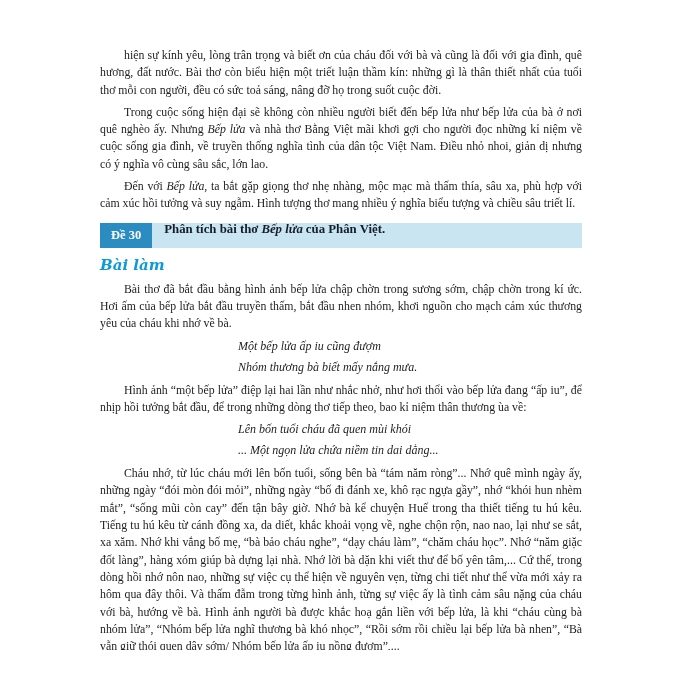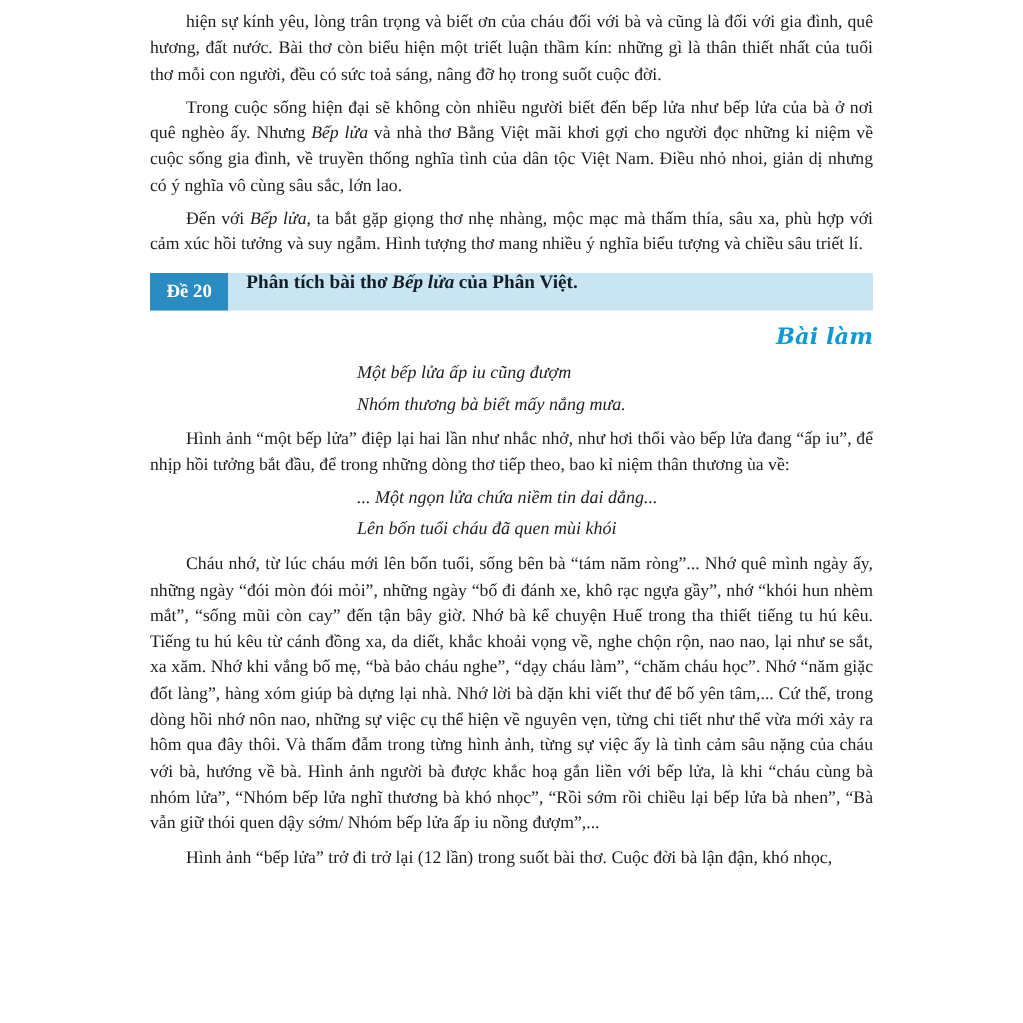--- a/index.html
+++ b/index.html
@@ -3,20 +3,21 @@
 <meta charset="utf-8">
 <style>
   html,body{margin:0;padding:0;background:#ffffff;}
   .page{
     position:relative;
     width:682px;height:609px;
     background:#ffffff;
     font-family:"Liberation Serif", serif;
     color:#1d1d1f;
     overflow:hidden;
+    margin-top:41px;
   }
   .content{
     position:absolute;
     left:100px; top:6px;
     width:482px;
   }
   p.body-par{
     margin:0 0 5px 0;
     font-size:11.8px;
     line-height:17.3px;
@@ -41,21 +42,21 @@
   }
   .exercise-title{
     display:flex;align-items:center;
     font-weight:bold;
     font-size:12.8px;
     color:#141e28;
     padding:0 0 12px 12px;
   }
   .exercise-title i{font-style:italic;margin:0 3px;}
   .essay-heading{
-    text-align:right;
+    text-align:left;
     color:#0c9ad6;
     font-weight:bold;
     font-style:italic;
     font-size:15px;
     margin:8px 0 7px 0;
     font-family:"DejaVu Serif", serif;
   }
   .poem{
     margin:3px 0 7px 138px;
     font-style:italic;
@@ -120,41 +121,42 @@
 <div class="page">
   <div class="content">
 
     <p class="body-par">hiện sự kính yêu, lòng trân trọng và biết ơn của cháu đối với bà và cũng là đối với gia đình, quê hương, đất nước. Bài thơ còn biểu hiện một triết luận thầm kín: những gì là thân thiết nhất của tuổi thơ mỗi con người, đều có sức toả sáng, nâng đỡ họ trong suốt cuộc đời.</p>
 
     <p class="body-par"><span>Trong cuộc sống hiện đại sẽ không còn nhiều người biết đến bếp lửa như bếp lửa của bà ở nơi quê nghèo ấy. Nhưng </span><i>Bếp lửa</i><span> và nhà thơ Bằng Việt mãi khơi gợi cho người đọc những kỉ niệm về cuộc sống gia đình, về truyền thống nghĩa tình của dân tộc Việt Nam. Điều nhỏ nhoi, giản dị nhưng có ý nghĩa vô cùng sâu sắc, lớn lao.</span></p>
 
     <p class="body-par"><span>Đến với </span><i>Bếp lửa</i><span>, ta bắt gặp giọng thơ nhẹ nhàng, mộc mạc mà thấm thía, sâu xa, phù hợp với cảm xúc hồi tưởng và suy ngẫm. Hình tượng thơ mang nhiều ý nghĩa biểu tượng và chiều sâu triết lí.</span></p>
 
     <div class="exercise-bar">
-      <div class="exercise-badge">Đề 20</div>
+      <div class="exercise-badge">Đề 30</div>
       <div class="exercise-title">
           <span>Phân tích bài thơ</span>
           <i>Bếp lửa</i>
           <span>của Phân Việt.</span>
         </div>
     </div>
 
     <div class="essay-heading">Bài làm</div>
 
+    <p class="body-par">Bài thơ đã bắt đầu bằng hình ảnh bếp lửa chập chờn trong sương sớm, chập chờn trong kí ức. Hơi ấm của bếp lửa bắt đầu truyền thấm, bắt đầu nhen nhóm, khơi nguồn cho mạch cảm xúc thương yêu của cháu khi nhớ về bà.</p>
 
     <div class="poem">
       <div class="poem-line">Một bếp lửa ấp iu cũng đượm</div>
       <div class="poem-line">Nhóm thương bà biết mấy nắng mưa.</div>
     </div>
 
     <p class="body-par">Hình ảnh “một bếp lửa” điệp lại hai lần như nhắc nhở, như hơi thổi vào bếp lửa đang “ấp iu”, để nhịp hồi tưởng bắt đầu, để trong những dòng thơ tiếp theo, bao kỉ niệm thân thương ùa về:</p>
 
     <div class="poem">
+      <div class="poem-line">Lên bốn tuổi cháu đã quen mùi khói</div>
       <div class="poem-line">... Một ngọn lửa chứa niềm tin dai dẳng...</div>
-      <div class="poem-line">Lên bốn tuổi cháu đã quen mùi khói</div>
     </div>
 
     <p class="body-par">Cháu nhớ, từ lúc cháu mới lên bốn tuổi, sống bên bà “tám năm ròng”... Nhớ quê mình ngày ấy, những ngày “đói mòn đói mỏi”, những ngày “bố đi đánh xe, khô rạc ngựa gầy”, nhớ “khói hun nhèm mắt”, “sống mũi còn cay” đến tận bây giờ. Nhớ bà kể chuyện Huế trong tha thiết tiếng tu hú kêu. Tiếng tu hú kêu từ cánh đồng xa, da diết, khắc khoải vọng về, nghe chộn rộn, nao nao, lại như se sắt, xa xăm. Nhớ khi vắng bố mẹ, “bà bảo cháu nghe”, “dạy cháu làm”, “chăm cháu học”. Nhớ “năm giặc đốt làng”, hàng xóm giúp bà dựng lại nhà. Nhớ lời bà dặn khi viết thư để bố yên tâm,... Cứ thế, trong dòng hồi nhớ nôn nao, những sự việc cụ thể hiện về nguyên vẹn, từng chi tiết như thể vừa mới xảy ra hôm qua đây thôi. Và thấm đẫm trong từng hình ảnh, từng sự việc ấy là tình cảm sâu nặng của cháu với bà, hướng về bà. Hình ảnh người bà được khắc hoạ gắn liền với bếp lửa, là khi “cháu cùng bà nhóm lửa”, “Nhóm bếp lửa nghĩ thương bà khó nhọc”, “Rồi sớm rồi chiều lại bếp lửa bà nhen”, “Bà vẫn giữ thói quen dậy sớm/ Nhóm bếp lửa ấp iu nồng đượm”,...</p>
 
     <p class="body-par">Hình ảnh “bếp lửa” trở đi trở lại (12 lần) trong suốt bài thơ. Cuộc đời bà lận đận, khó nhọc,</p>
 
   </div>
 
   <div class="footer">
     <div class="footer-bar">

